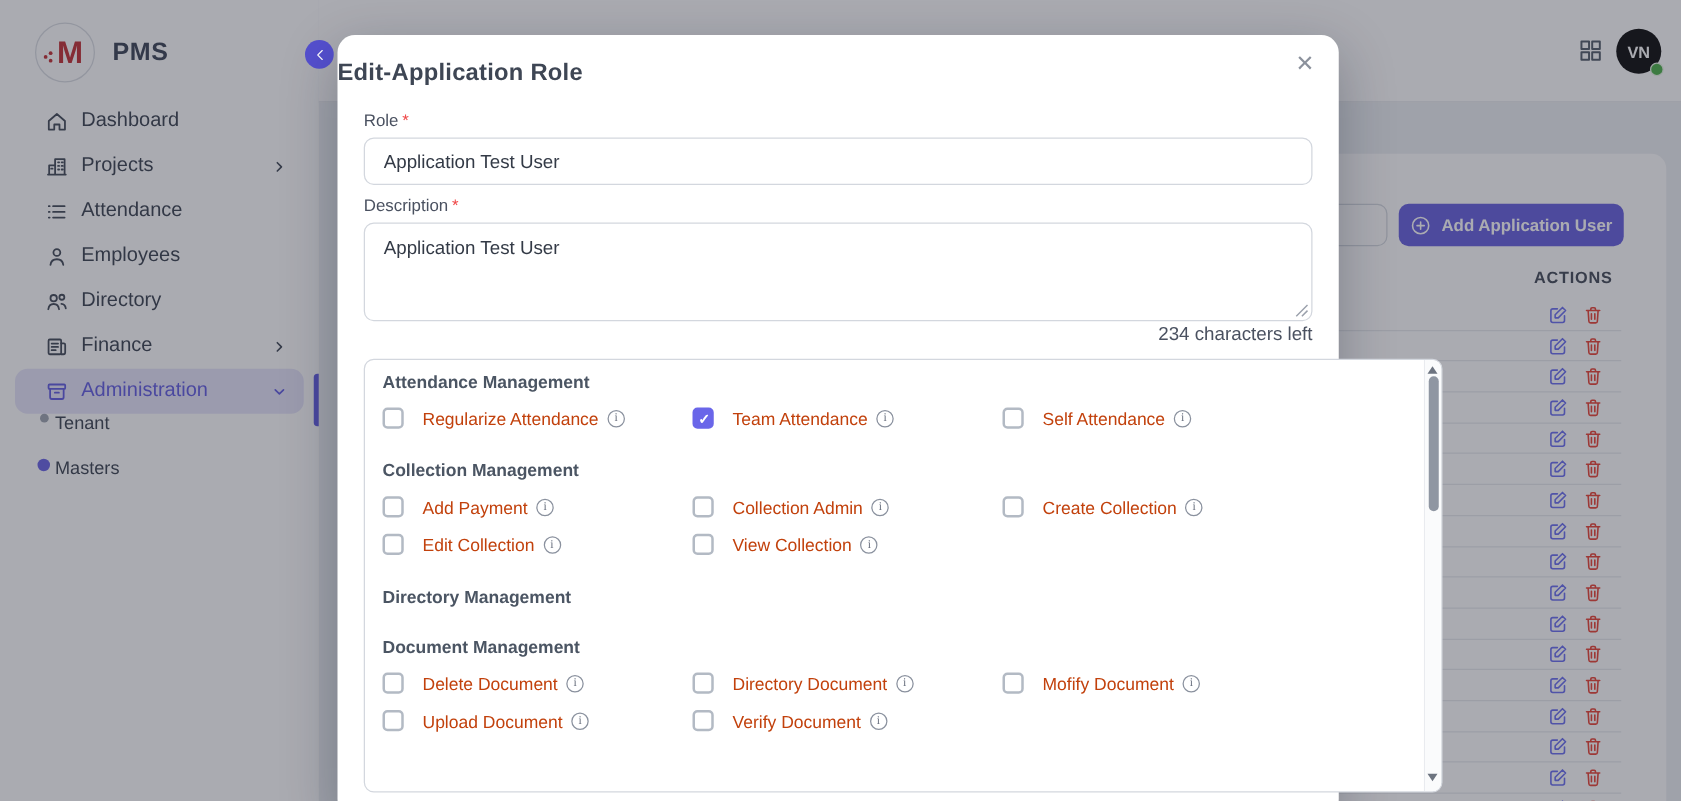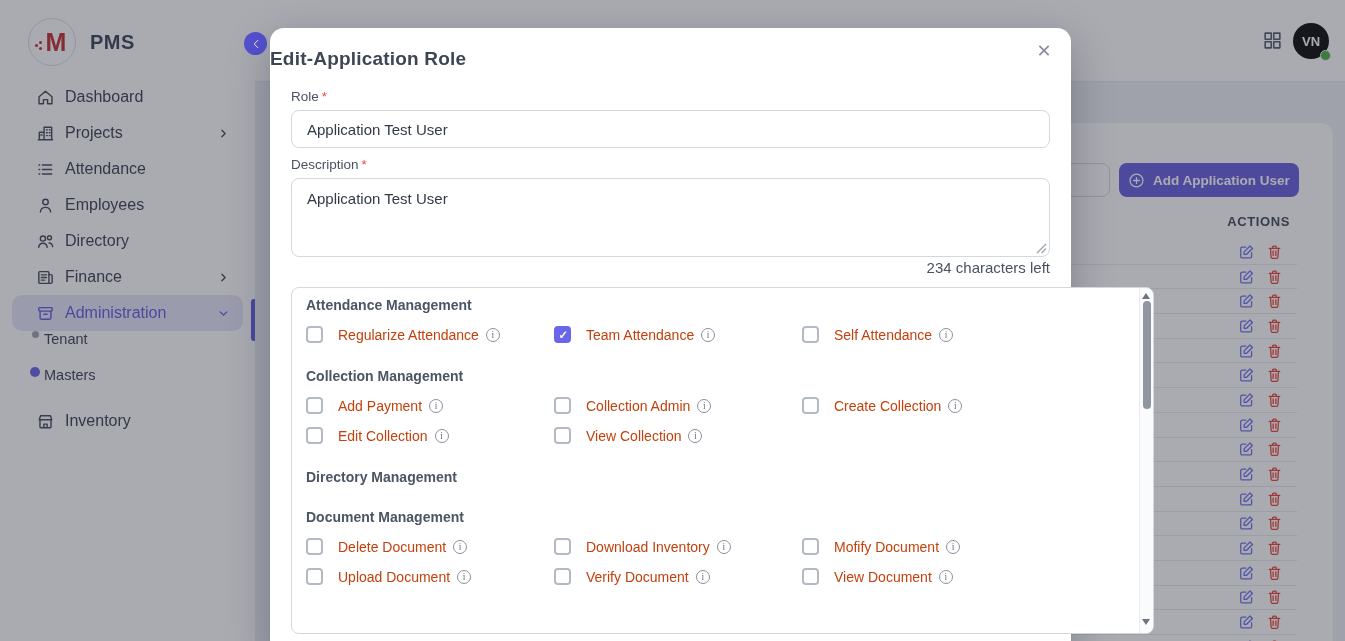--- a/index.html
+++ b/index.html
@@ -236,27 +236,20 @@
           </svg>
   </div>
         <div class="nav-sub-item">
     <span class="bullet"></span>
     <span class="nav-label">Tenant</span>
   </div>
         <div class="nav-sub-item active">
     <span class="bullet"></span>
     <span class="nav-label">Masters</span>
   </div>
-        <div class="nav-item">
-    <svg class="nav-icon">
-            <use href="#i-inventory"></use>
-          </svg>
-    <span class="nav-label">Inventory</span>
-
-  </div>
       </nav>
     <div class="active-bar"></div>
   </aside>
 
   <header class="header">
     <svg class="grid-btn">
         <use href="#i-grid"></use>
       </svg>
     <div class="avatar">
       <span>VN</span>
@@ -551,41 +544,36 @@
           <div class="perm-section">
     <div class="perm-title">Document Management</div>
     <div class="perm-grid">
               <label class="perm-item">
     <span class="cb"></span>
     <span class="perm-label">Delete Document</span>
     <span class="info-badge"></span>
   </label>
               <label class="perm-item">
     <span class="cb"></span>
-    <span class="perm-label">Download Inventory</span>
+    <span class="perm-label">Directory Document</span>
     <span class="info-badge"></span>
   </label>
               <label class="perm-item">
     <span class="cb"></span>
     <span class="perm-label">Mofify Document</span>
     <span class="info-badge"></span>
   </label>
               <label class="perm-item">
     <span class="cb"></span>
     <span class="perm-label">Upload Document</span>
     <span class="info-badge"></span>
   </label>
               <label class="perm-item">
     <span class="cb"></span>
     <span class="perm-label">Verify Document</span>
-    <span class="info-badge"></span>
-  </label>
-              <label class="perm-item">
-    <span class="cb"></span>
-    <span class="perm-label">View Document</span>
     <span class="info-badge"></span>
   </label>
             </div>
   </div>
         </div>
       <div class="perm-scroll">
         <span class="tri tri-up"></span>
         <span class="scroll-thumb"></span>
         <span class="tri tri-down"></span>
       </div>

